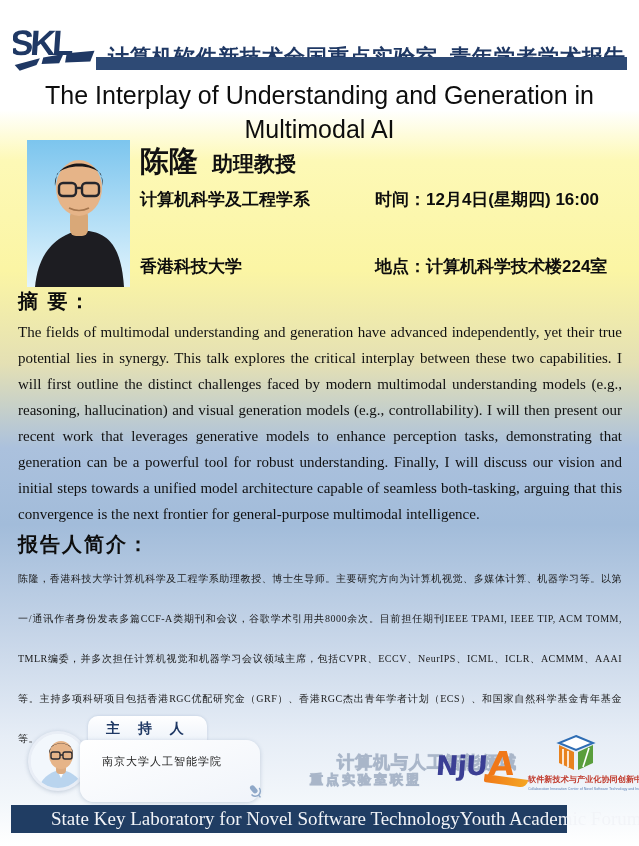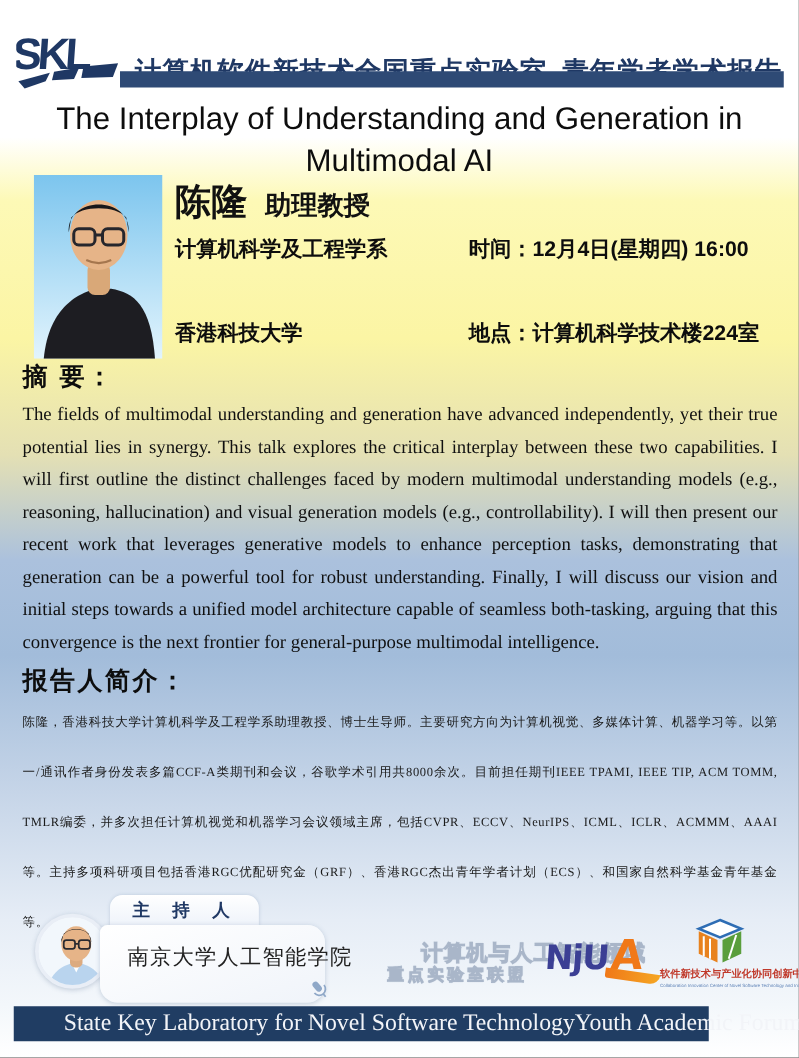--- a/index.html
+++ b/index.html
@@ -89,21 +89,21 @@
     position: absolute; left: 80px; top: 740px; width: 180px; height: 62px;
     background: linear-gradient(160deg,#ffffff,#f0f4fa);
     border-radius: 6px 14px 14px 14px;
     box-shadow: 0 1px 4px rgba(60,90,130,.25);
     padding: 8px 10px 0 22px;
   }
   .host-name-row { display: flex; align-items: baseline; gap: 8px; white-space: nowrap; }
   .host-name { font-size: 17px; font-weight: bold; color: #16181c; }
   .host-title { font-size: 13px; color: #222; font-family: "Liberation Serif", serif; font-weight: bold; }
   .host-affiliation {
-    margin-top: 6px; font-size: 17px; color: #222;
+    margin-top: 6px; font-size: 11px; color: #222;
     font-family: "Liberation Serif", serif; letter-spacing: 1px; white-space: nowrap;
   }
   .mic-icon { position: absolute; left: 246px; top: 782px; width: 20px; height: 20px; }
 
   
   .alliance-stamp {
     position: absolute; left: 299px; top: 754px; width: 134px;
     font-weight: 900; color: #eef1f6; text-align: center;
     -webkit-text-stroke: 0.8px #a9b6c9;
     text-shadow: 0 0 1px #a9b6c9;

